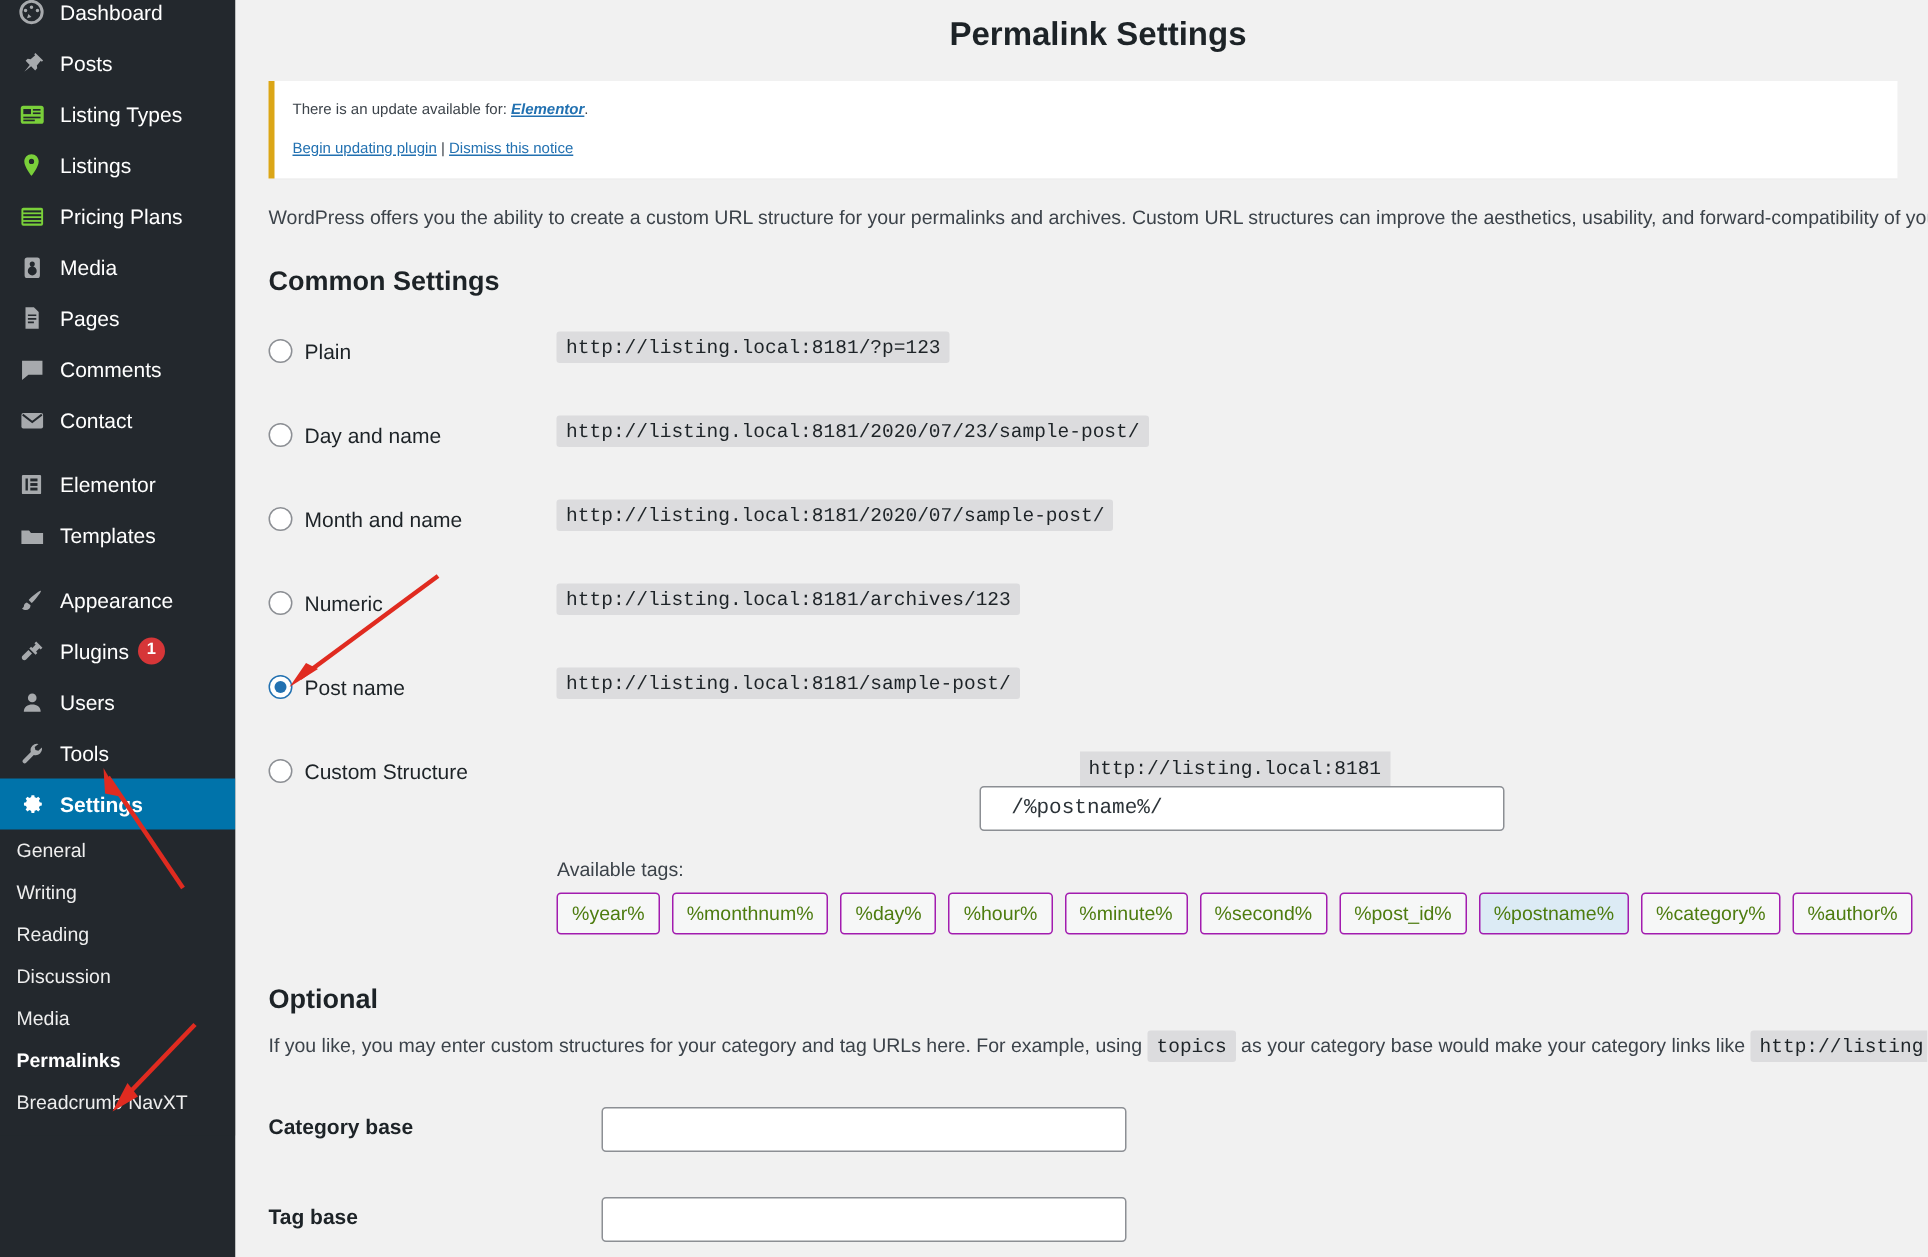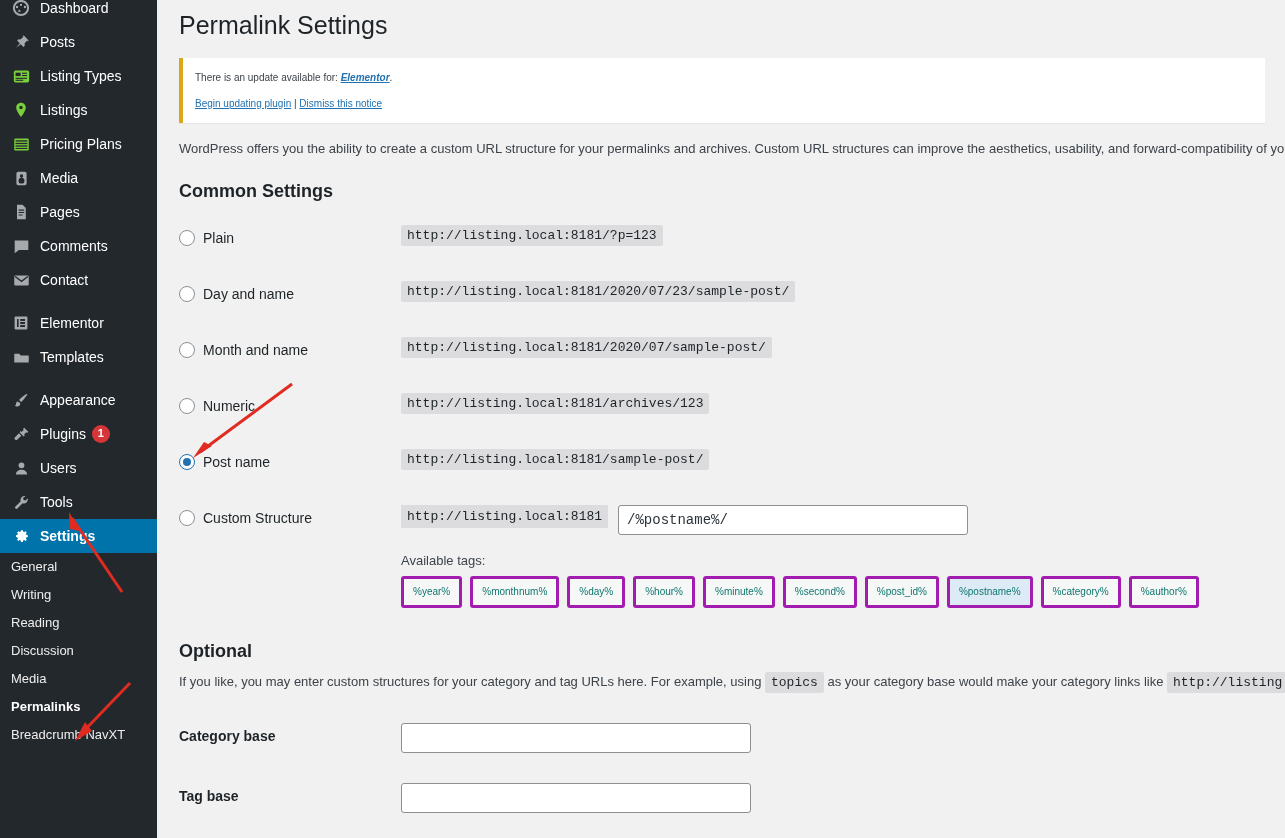--- a/index.html
+++ b/index.html
@@ -80,26 +80,27 @@
 
   
   .content {
     flex: 1;
     background: #f1f1f1;
     padding: 0 0 0 22px;
     position: relative;
     overflow: hidden;
   }
   h1.page-title {
-    font-size: 25px;
-    font-weight: 400;
+    font-size: 22px;
+    font-weight: 700;
     color: #1d2327;
     margin: 0;
     padding: 9px 0 4px 0;
     line-height: 1.3;
+    text-align: center;
   }
   .notice {
     background: #fff;
     border-left: 4px solid #dba617;
     box-shadow: 0 1px 1px rgba(0,0,0,.04);
     margin: 12px 20px 0 0;
     padding: 1px 12px;
   }
   .notice p { margin: 11px 0; font-size: 10px; line-height: 1.5; }
   .notice a { color: #2271b1; text-decoration: underline; }
@@ -162,49 +163,49 @@
     display: inline-block;
   }
   code.plain {
     background: #dcdcde;
     padding: 3px 6px;
     font-family: "Liberation Mono", monospace;
     font-size: 13px;
     color: #1d2327;
     border-radius: 2px;
   }
-  .struct-row { display: flex; align-items: flex-start; }
+  .struct-row { display: flex; align-items: center; flex-direction: column; }
   .struct-prefix {
     background: #dcdcde;
     padding: 4px 6px;
     font-family: "Liberation Mono", monospace;
     font-size: 13px;
     color: #1d2327;
   }
   input.text-input {
     border: 1px solid #8c8f94;
     border-radius: 3px;
     background: #fff;
     height: 30px;
-    padding: 0 8px;
+    padding: 0 20px;
     font-size: 14px;
     font-family: "Liberation Mono", monospace;
     color: #2c3338;
     box-shadow: 0 0 0 transparent;
   }
   #struct-input { width: 350px; margin-left: 10px; }
   .avail-tags-label { margin: 18px 0 8px 0; font-size: 13px; }
   .tags { display: flex; flex-wrap: nowrap; gap: 8px; }
   .tag-btn {
-    border: 3px solid #a21caf;
-    color: #0f766e;
+    border: 1px solid #a21caf;
+    color: #4d7c0f;
     background: #f6f7f7;
     border-radius: 3px;
     padding: 5px 9px;
-    font-size: 10px;
+    font-size: 13px;
     line-height: 16px;
     cursor: pointer;
     white-space: nowrap;
   }
   .tag-btn.active { background: #dcebf5; }
 
   .optional-text { margin: 10px 0 0 0; font-size: 13px; line-height: 1.6; white-space: nowrap; }
   .field-label { font-weight: 600; font-size: 14px; color: #1d2327; }
   input.wide-input { width: 350px; font-family: "Liberation Sans", sans-serif; }
 

